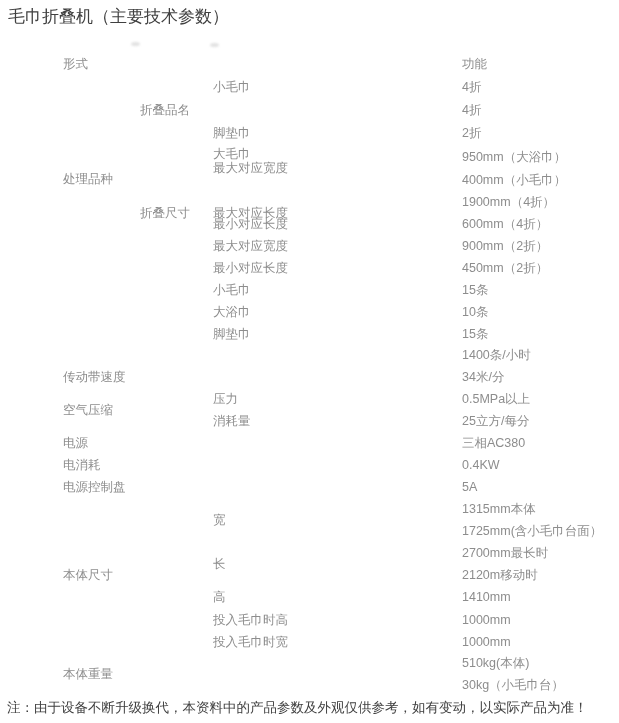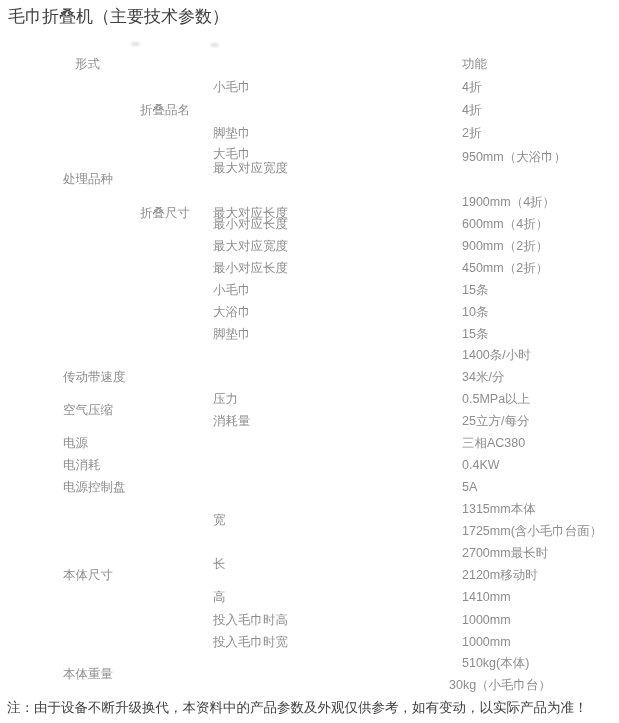--- a/index.html
+++ b/index.html
@@ -61,32 +61,33 @@
 </style>
 </head>
 <body>
 
 <div class="page-title">毛巾折叠机（主要技术参数）</div>
 
 <div class="smudge" style="left:131px; top:42px;"></div>
 <div class="smudge" style="left:210px; top:43px;"></div>
 
 <div class="spec-table">
-    <div class="cell" style="left: 63px; top: 55px; margin-left: 12px;">形式</div>
+    <div class="cell" style="left: 63px; top: 55px;">形式</div>
     <div class="cell" style="left: 462px; top: 55px;">功能</div>
     <div class="cell" style="left: 213px; top: 78px;">小毛巾</div>
     <div class="cell" style="left: 462px; top: 78px;">4折</div>
     <div class="cell" style="left: 140px; top: 101px;">折叠品名</div>
     <div class="cell" style="left: 213px; top: 101px; margin-top: 44px;">大毛巾</div>
     <div class="cell" style="left: 462px; top: 101px;">4折</div>
     <div class="cell" style="left: 213px; top: 124px;">脚垫巾</div>
     <div class="cell" style="left: 462px; top: 124px;">2折</div>
     <div class="cell" style="left: 462px; top: 148px;">950mm（大浴巾）</div>
     <div class="cell" style="left: 213px; top: 159px;">最大对应宽度</div>
     <div class="cell" style="left: 63px; top: 170px;">处理品种</div>
+    <div class="cell" style="left: 462px; top: 171px;">400mm（小毛巾）</div>
     <div class="cell" style="left: 213px; top: 204px;">最大对应长度</div>
     <div class="cell" style="left: 462px; top: 193px;">1900mm（4折）</div>
     <div class="cell" style="left: 140px; top: 204px;">折叠尺寸</div>
     <div class="cell" style="left: 213px; top: 215px;">最小对应长度</div>
     <div class="cell" style="left: 462px; top: 215px;">600mm（4折）</div>
     <div class="cell" style="left: 213px; top: 237px;">最大对应宽度</div>
     <div class="cell" style="left: 462px; top: 237px;">900mm（2折）</div>
     <div class="cell" style="left: 213px; top: 259px;">最小对应长度</div>
     <div class="cell" style="left: 462px; top: 259px;">450mm（2折）</div>
     <div class="cell" style="left: 213px; top: 281px;">小毛巾</div>
@@ -117,16 +118,16 @@
     <div class="cell" style="left: 63px; top: 566px;">本体尺寸</div>
     <div class="cell" style="left: 462px; top: 566px;">2120m移动时</div>
     <div class="cell" style="left: 213px; top: 588px;">高</div>
     <div class="cell" style="left: 462px; top: 588px;">1410mm</div>
     <div class="cell" style="left: 213px; top: 611px;">投入毛巾时高</div>
     <div class="cell" style="left: 462px; top: 611px;">1000mm</div>
     <div class="cell" style="left: 213px; top: 633px;">投入毛巾时宽</div>
     <div class="cell" style="left: 462px; top: 633px;">1000mm</div>
     <div class="cell" style="left: 462px; top: 654px;">510kg(本体)</div>
     <div class="cell" style="left: 63px; top: 665px;">本体重量</div>
-    <div class="cell" style="left: 449px; top: 676px;">30kg（小毛巾台）</div>
+    <div class="cell" style="left: 462px; top: 676px;">30kg（小毛巾台）</div>
   </div>
 
 <div class="footnote">注：由于设备不断升级换代，本资料中的产品参数及外观仅供参考，如有变动，以实际产品为准！</div>
 
 </body></html>

